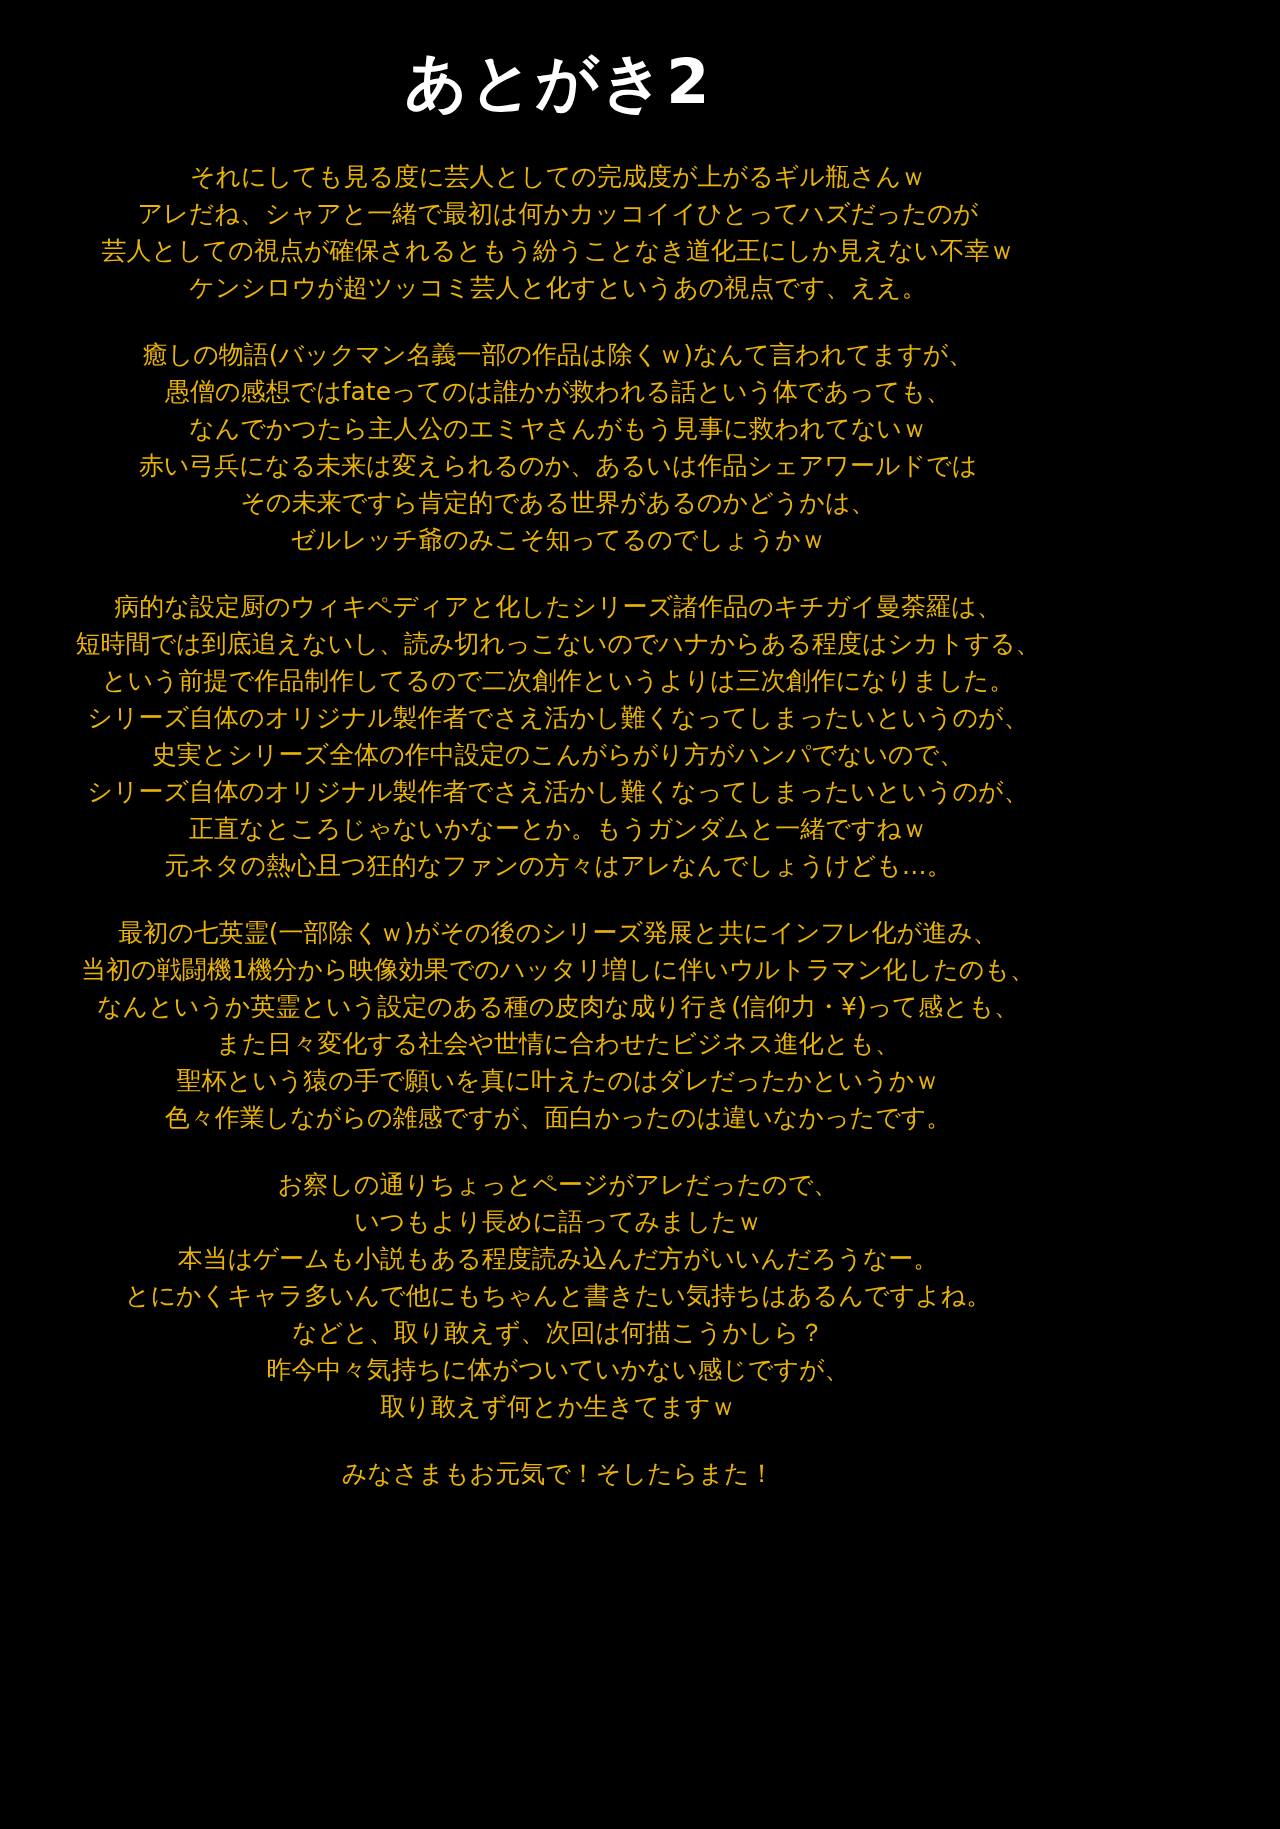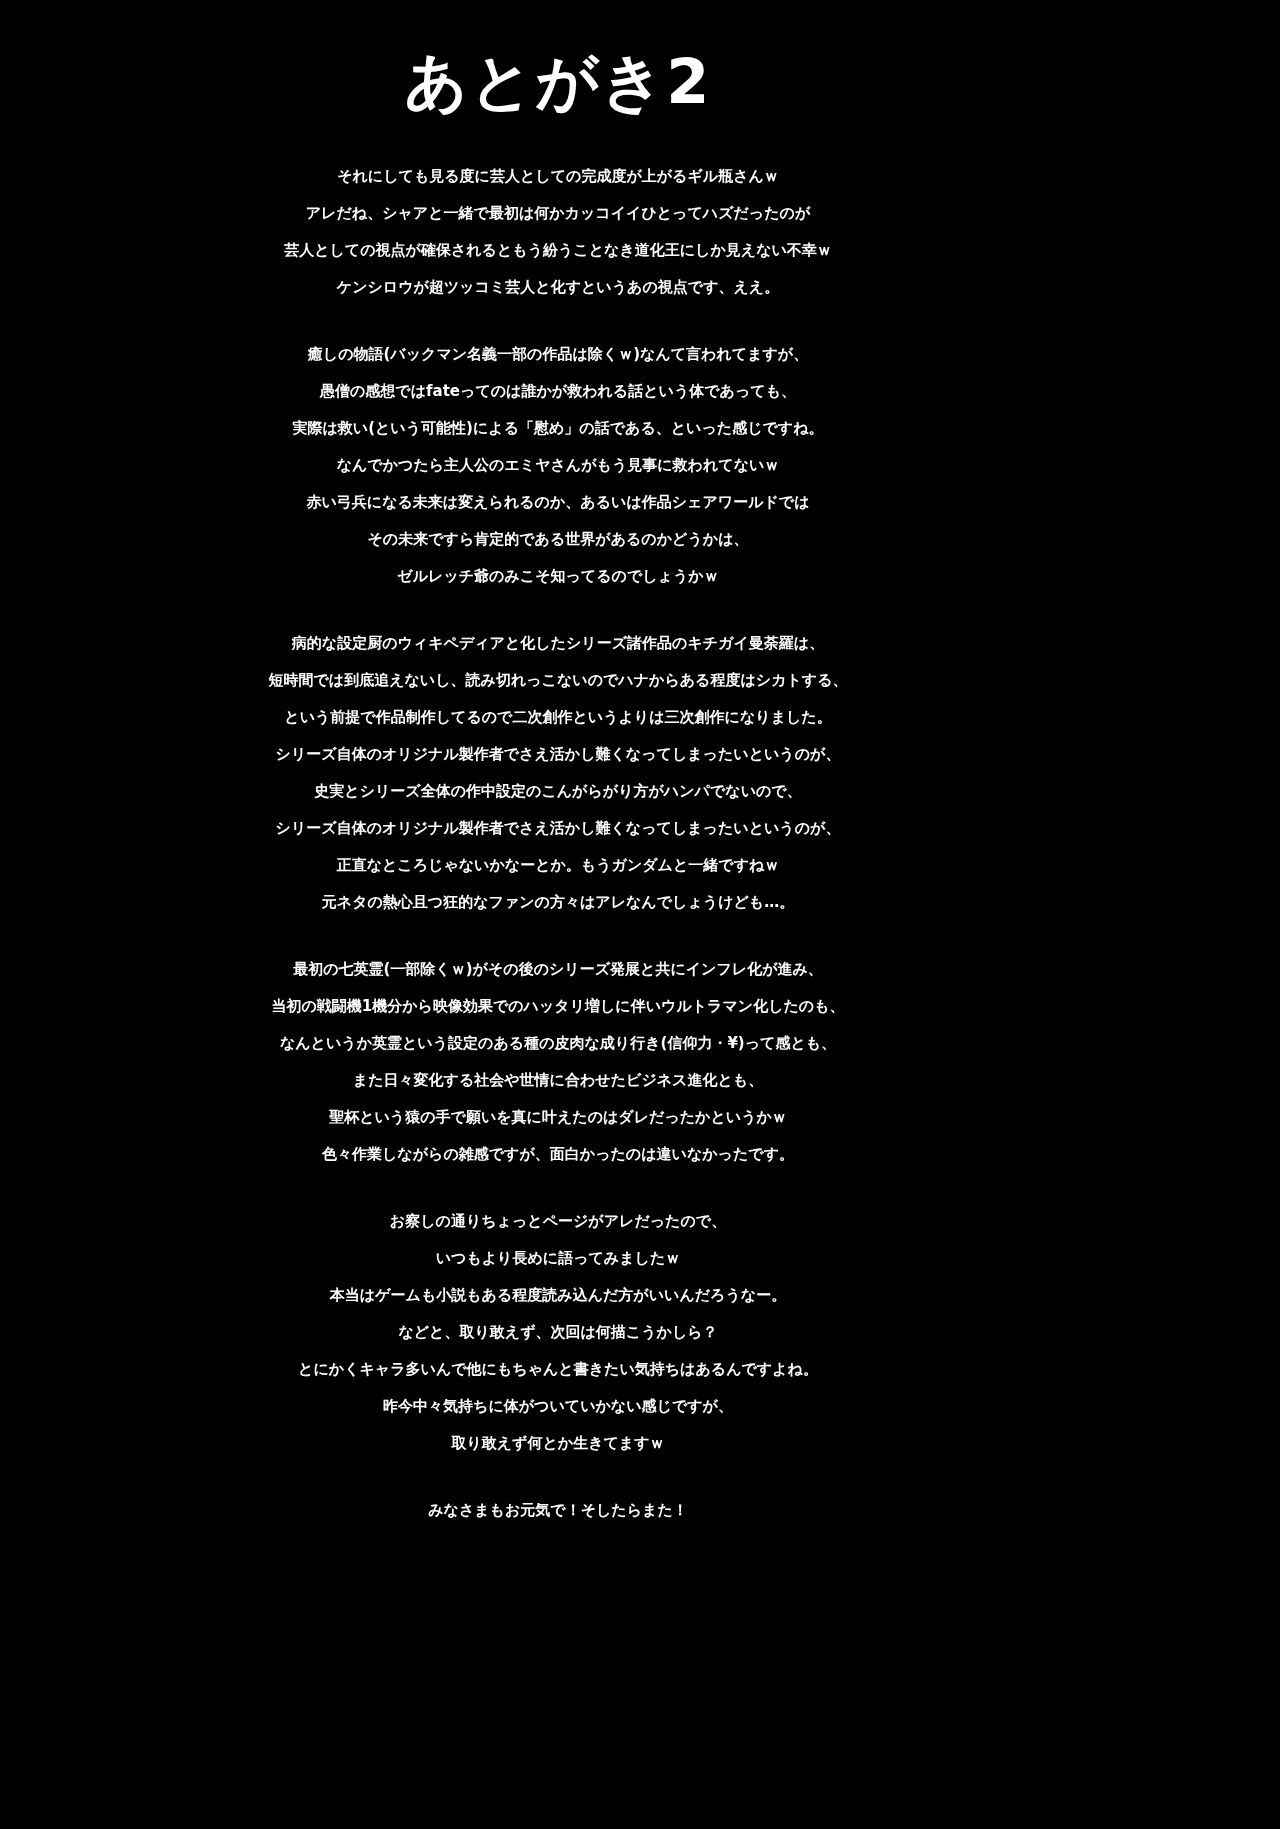--- a/index.html
+++ b/index.html
@@ -39,25 +39,24 @@
   }
   .block {
     text-align: center;
     margin-bottom: 30px;
   }
   .block:last-child {
     margin-bottom: 0;
   }
   .line {
     font-family: "DejaVu Sans", sans-serif;
-    font-size: 15px;
+    font-size: 25px;
     line-height: 37px;
-    color: #ffffff;
+    color: #eab308;
     white-space: nowrap;
-    font-weight: bold;
   }
   .closing {
   }
 </style>
 </head>
 <body>
 
 <div class="page">
 
   <h1 class="title">あとがき2</h1>
@@ -67,21 +66,20 @@
     <div class="block">
       <div class="line">それにしても見る度に芸人としての完成度が上がるギル瓶さんｗ</div>
       <div class="line">アレだね、シャアと一緒で最初は何かカッコイイひとってハズだったのが</div>
       <div class="line">芸人としての視点が確保されるともう紛うことなき道化王にしか見えない不幸ｗ</div>
       <div class="line">ケンシロウが超ツッコミ芸人と化すというあの視点です、ええ。</div>
     </div>
 
     <div class="block">
       <div class="line">癒しの物語(バックマン名義一部の作品は除くｗ)なんて言われてますが、</div>
       <div class="line">愚僧の感想ではfateってのは誰かが救われる話という体であっても、</div>
-      <div class="line">実際は救い(という可能性)による「慰め」の話である、といった感じですね。</div>
       <div class="line">なんでかつたら主人公のエミヤさんがもう見事に救われてないｗ</div>
       <div class="line">赤い弓兵になる未来は変えられるのか、あるいは作品シェアワールドでは</div>
       <div class="line">その未来ですら肯定的である世界があるのかどうかは、</div>
       <div class="line">ゼルレッチ爺のみこそ知ってるのでしょうかｗ</div>
     </div>
 
     <div class="block">
       <div class="line">病的な設定厨のウィキペディアと化したシリーズ諸作品のキチガイ曼荼羅は、</div>
       <div class="line">短時間では到底追えないし、読み切れっこないのでハナからある程度はシカトする、</div>
       <div class="line">という前提で作品制作してるので二次創作というよりは三次創作になりました。</div>
@@ -98,22 +96,22 @@
       <div class="line">なんというか英霊という設定のある種の皮肉な成り行き(信仰力・¥)って感とも、</div>
       <div class="line">また日々変化する社会や世情に合わせたビジネス進化とも、</div>
       <div class="line">聖杯という猿の手で願いを真に叶えたのはダレだったかというかｗ</div>
       <div class="line">色々作業しながらの雑感ですが、面白かったのは違いなかったです。</div>
     </div>
 
     <div class="block">
       <div class="line">お察しの通りちょっとページがアレだったので、</div>
       <div class="line">いつもより長めに語ってみましたｗ</div>
       <div class="line">本当はゲームも小説もある程度読み込んだ方がいいんだろうなー。</div>
+      <div class="line">とにかくキャラ多いんで他にもちゃんと書きたい気持ちはあるんですよね。</div>
       <div class="line">などと、取り敢えず、次回は何描こうかしら？</div>
-      <div class="line">とにかくキャラ多いんで他にもちゃんと書きたい気持ちはあるんですよね。</div>
       <div class="line">昨今中々気持ちに体がついていかない感じですが、</div>
       <div class="line">取り敢えず何とか生きてますｗ</div>
     </div>
 
     <div class="block closing">
       <div class="line">みなさまもお元気で！そしたらまた！</div>
     </div>
 
   </div>
 </div>

